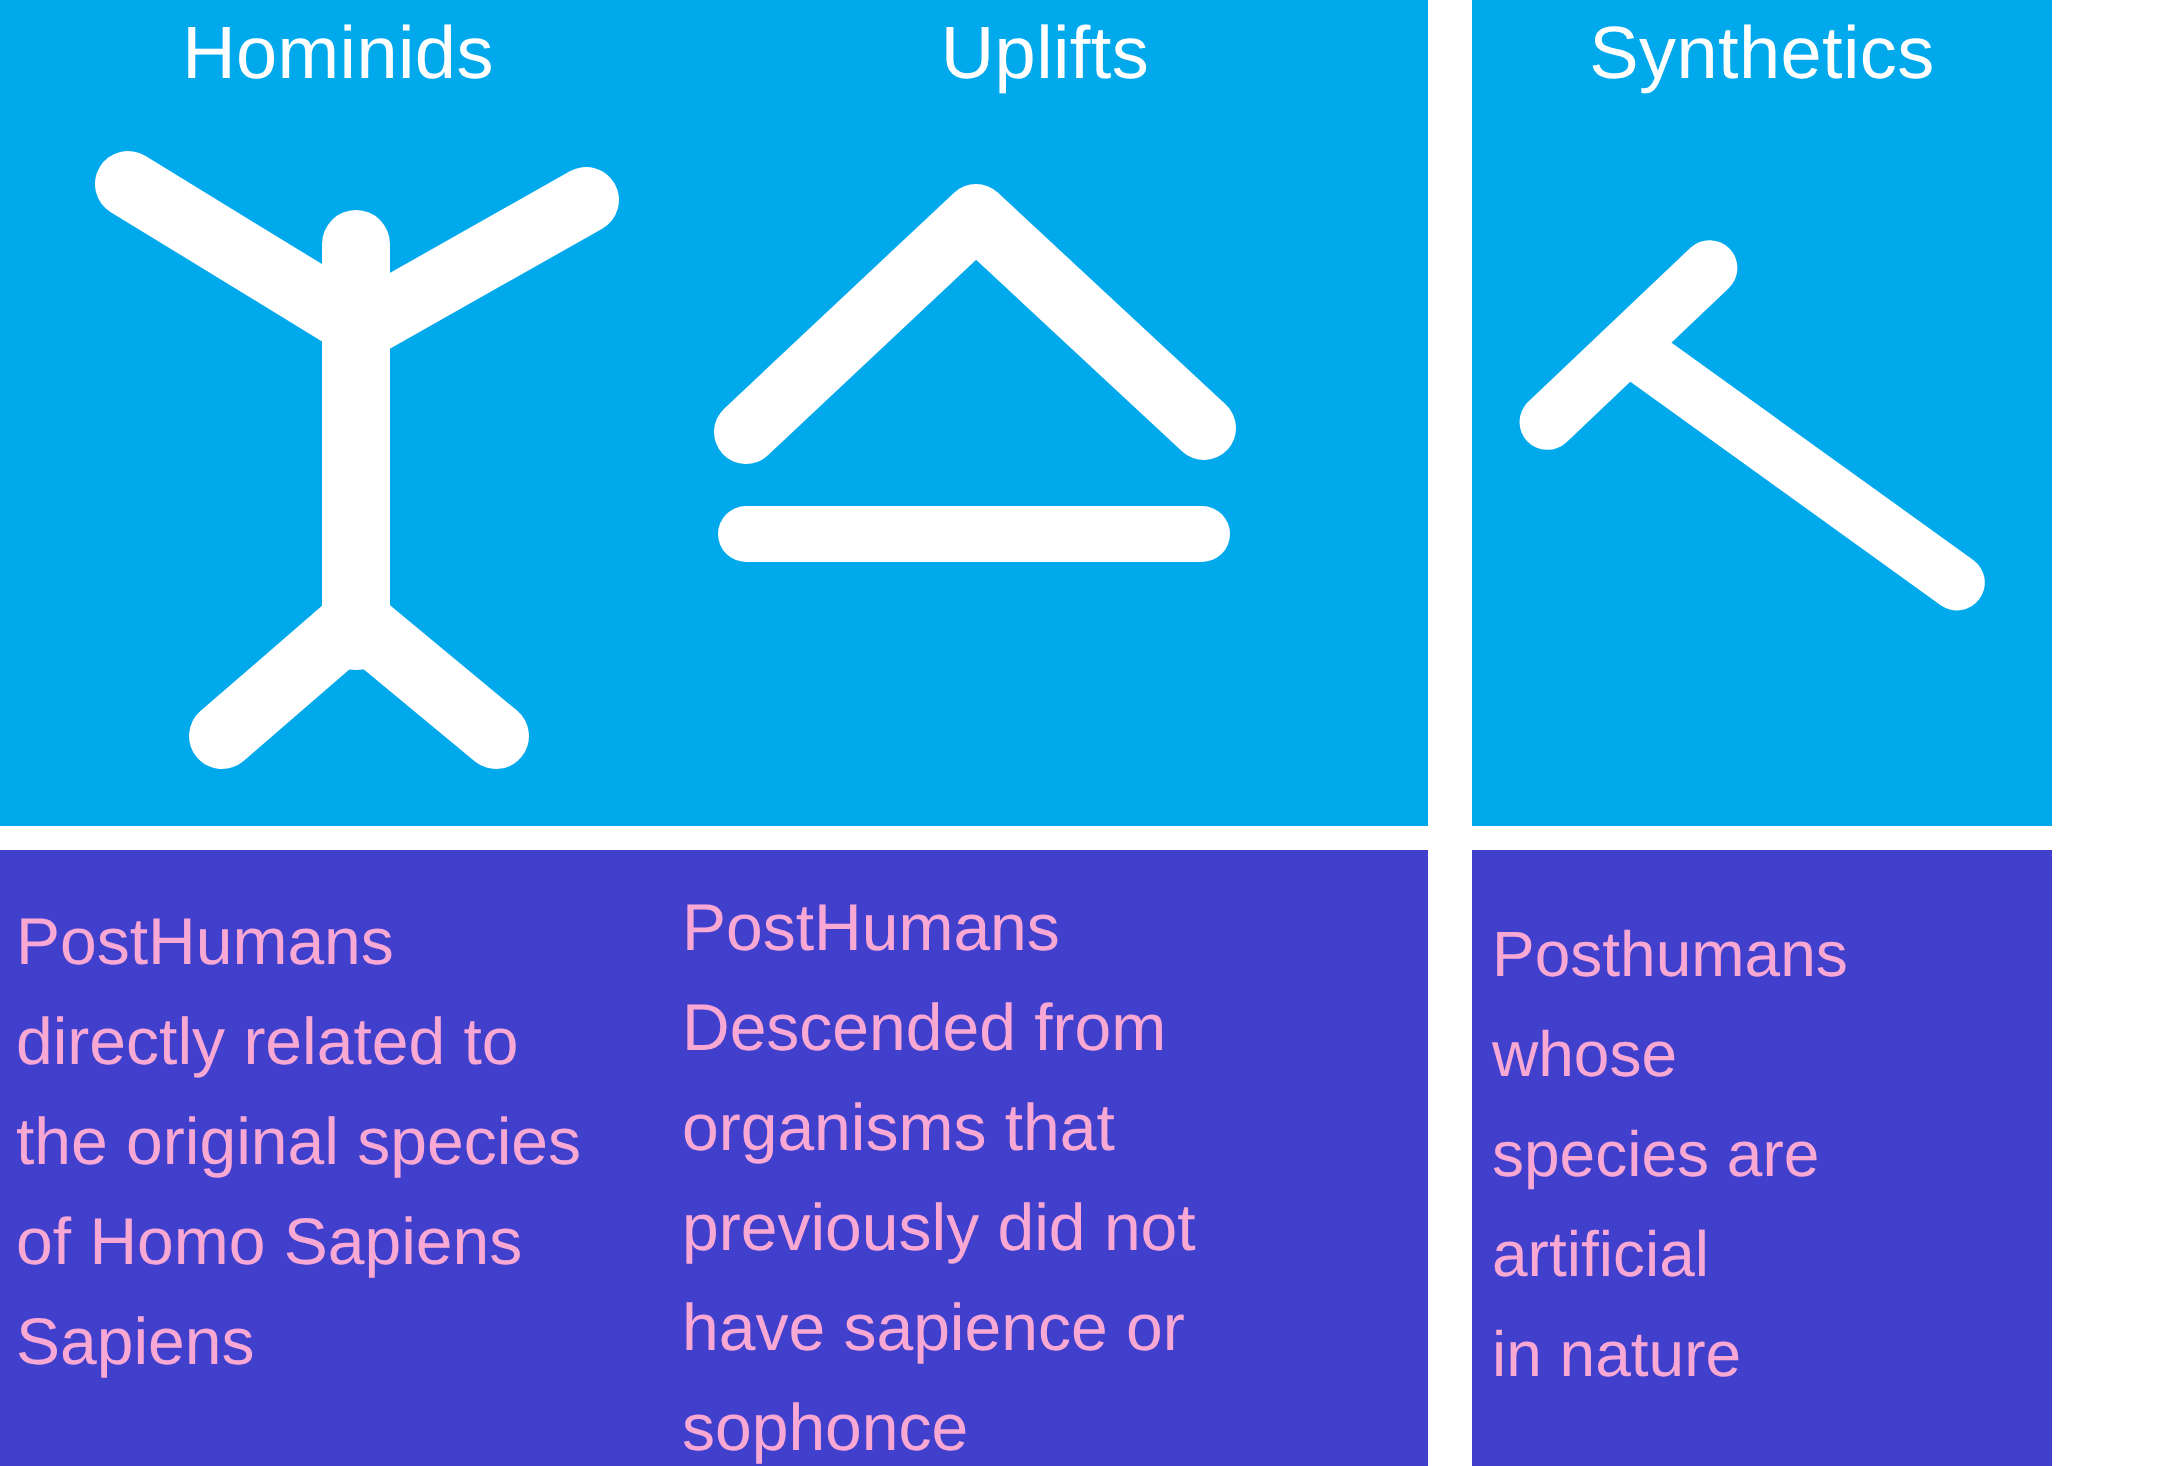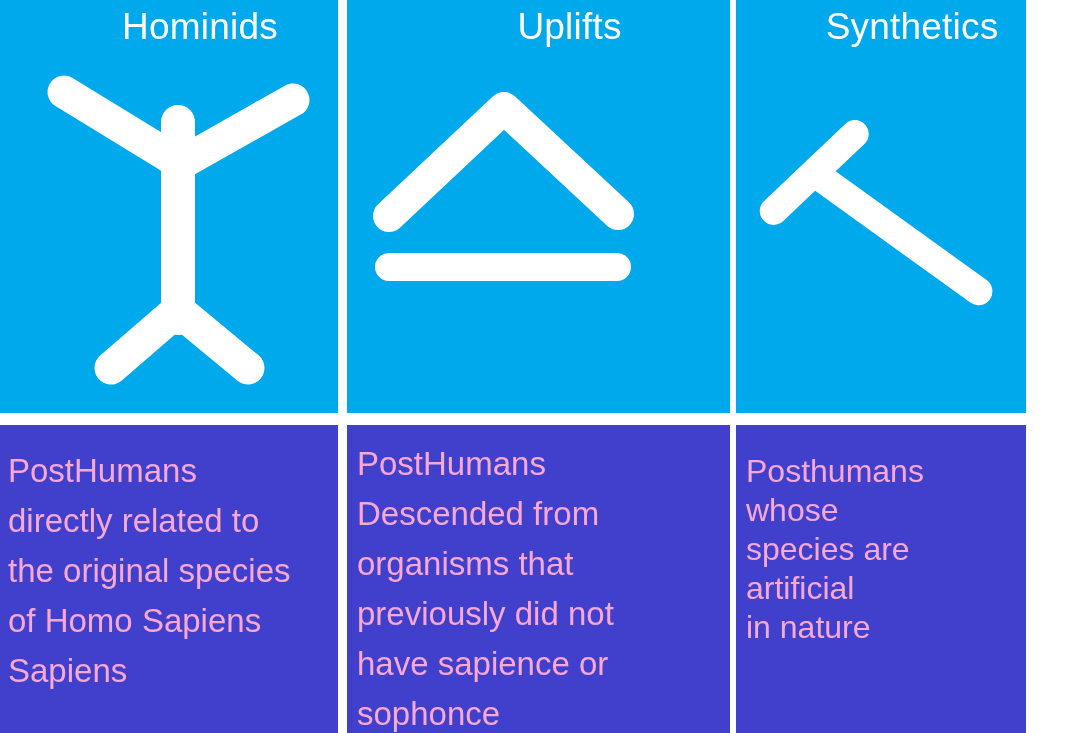--- a/index.html
+++ b/index.html
@@ -18,21 +18,21 @@
     background: #ffffff;
     overflow: hidden;
   }
   
   .col {
     position: absolute;
     top: 0;
     height: 733px;
   }
   .col-0 { left: 0px;   width: 338px; }
-  .col-1 { left: 347px; width: 383px; }
+  .col-1 { left: 331px; width: 383px; }
   .col-2 { left: 736px; width: 290px; }
 
   
   .icon-panel {
     position: absolute;
     left: 0;
     top: 0;
     width: 100%;
     height: 413px;
     background: #00a8ec;
@@ -43,21 +43,20 @@
     left: 0;
     top: 6px;
     width: 100%;
     text-align: center;
     color: #ffffff;
     font-size: 37px;
     font-weight: 400;
     letter-spacing: 0.2px;
     line-height: 1.15;
     white-space: nowrap;
-    margin-left: 31px;
   }
   .icon-svg {
     position: absolute;
     left: 0;
     top: 0;
     width: 100%;
     height: 413px;
     display: block;
   }
 
@@ -87,21 +86,21 @@
     line-height: 50px;
   }
   .desc-1 {
     padding: 14px 2px 0 10px;
     font-size: 33px;
     line-height: 50px;
   }
   .desc-2 {
     padding: 27px 2px 0 10px;
     font-size: 32px;
-    line-height: 39px;
+    line-height: 50px;
   }
 </style>
 </head>
 <body>
 
 <div class="board">
 
   <div class="col col-0">
 
     <div class="icon-panel">

